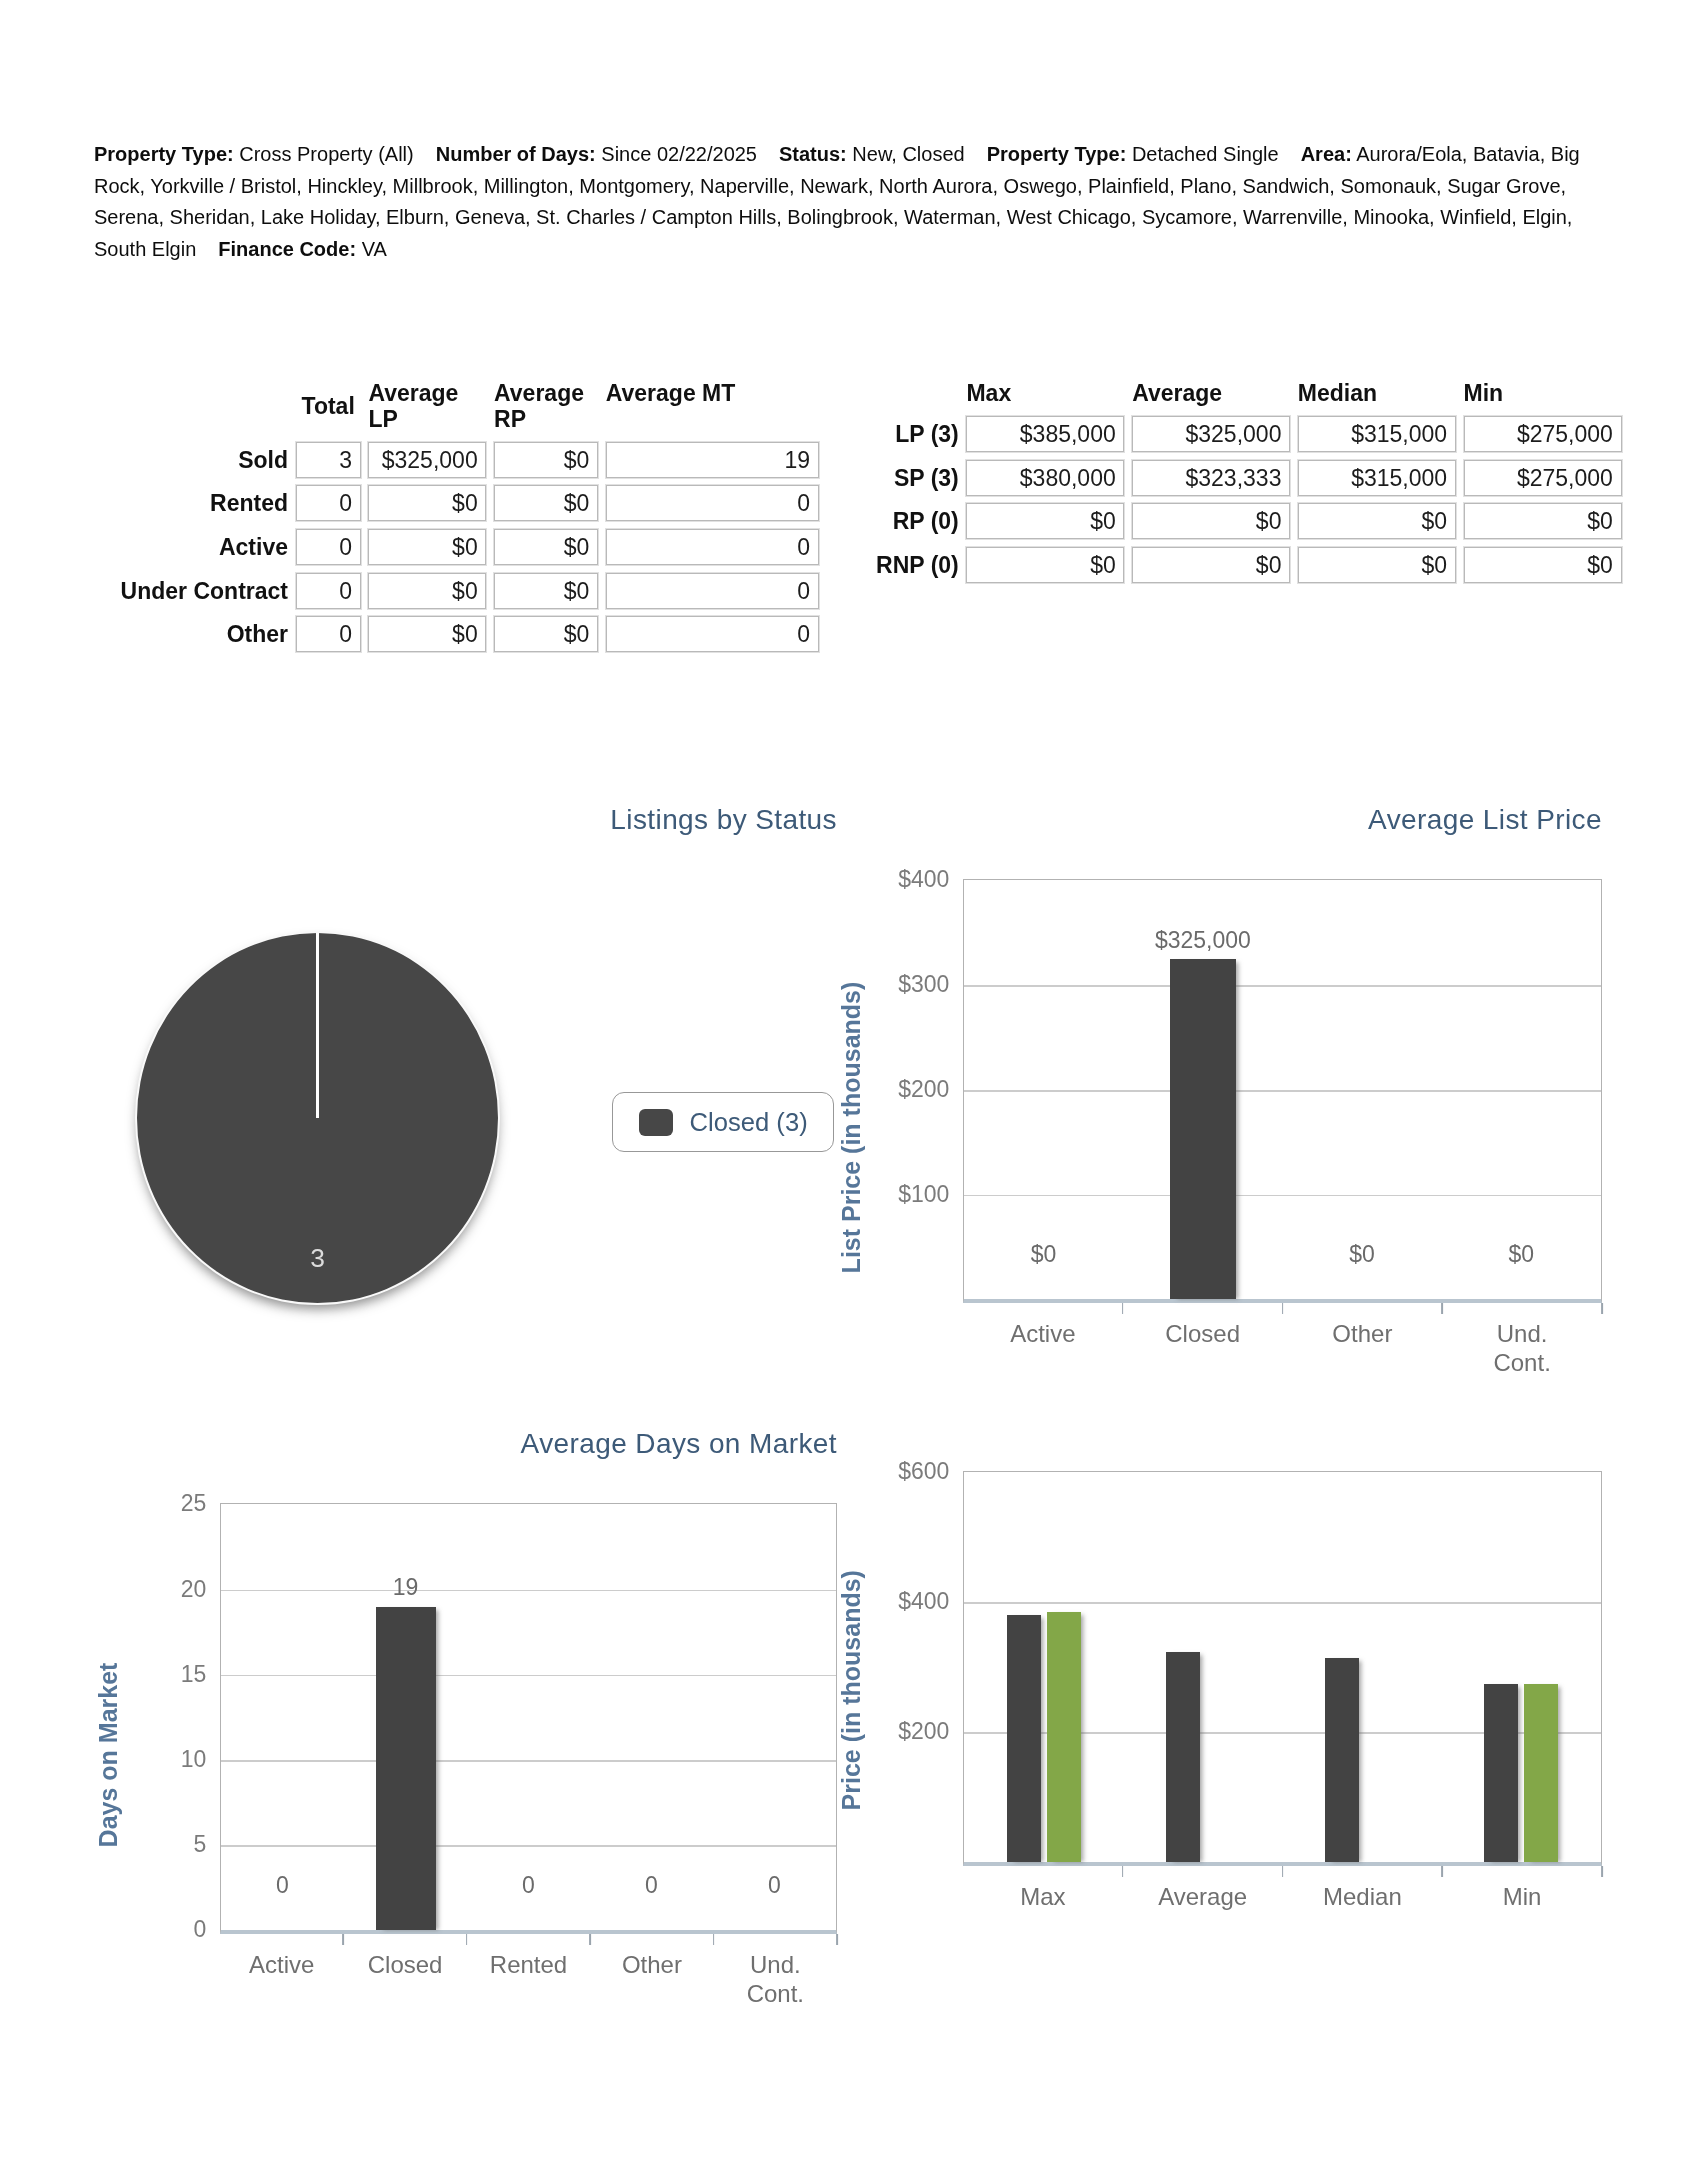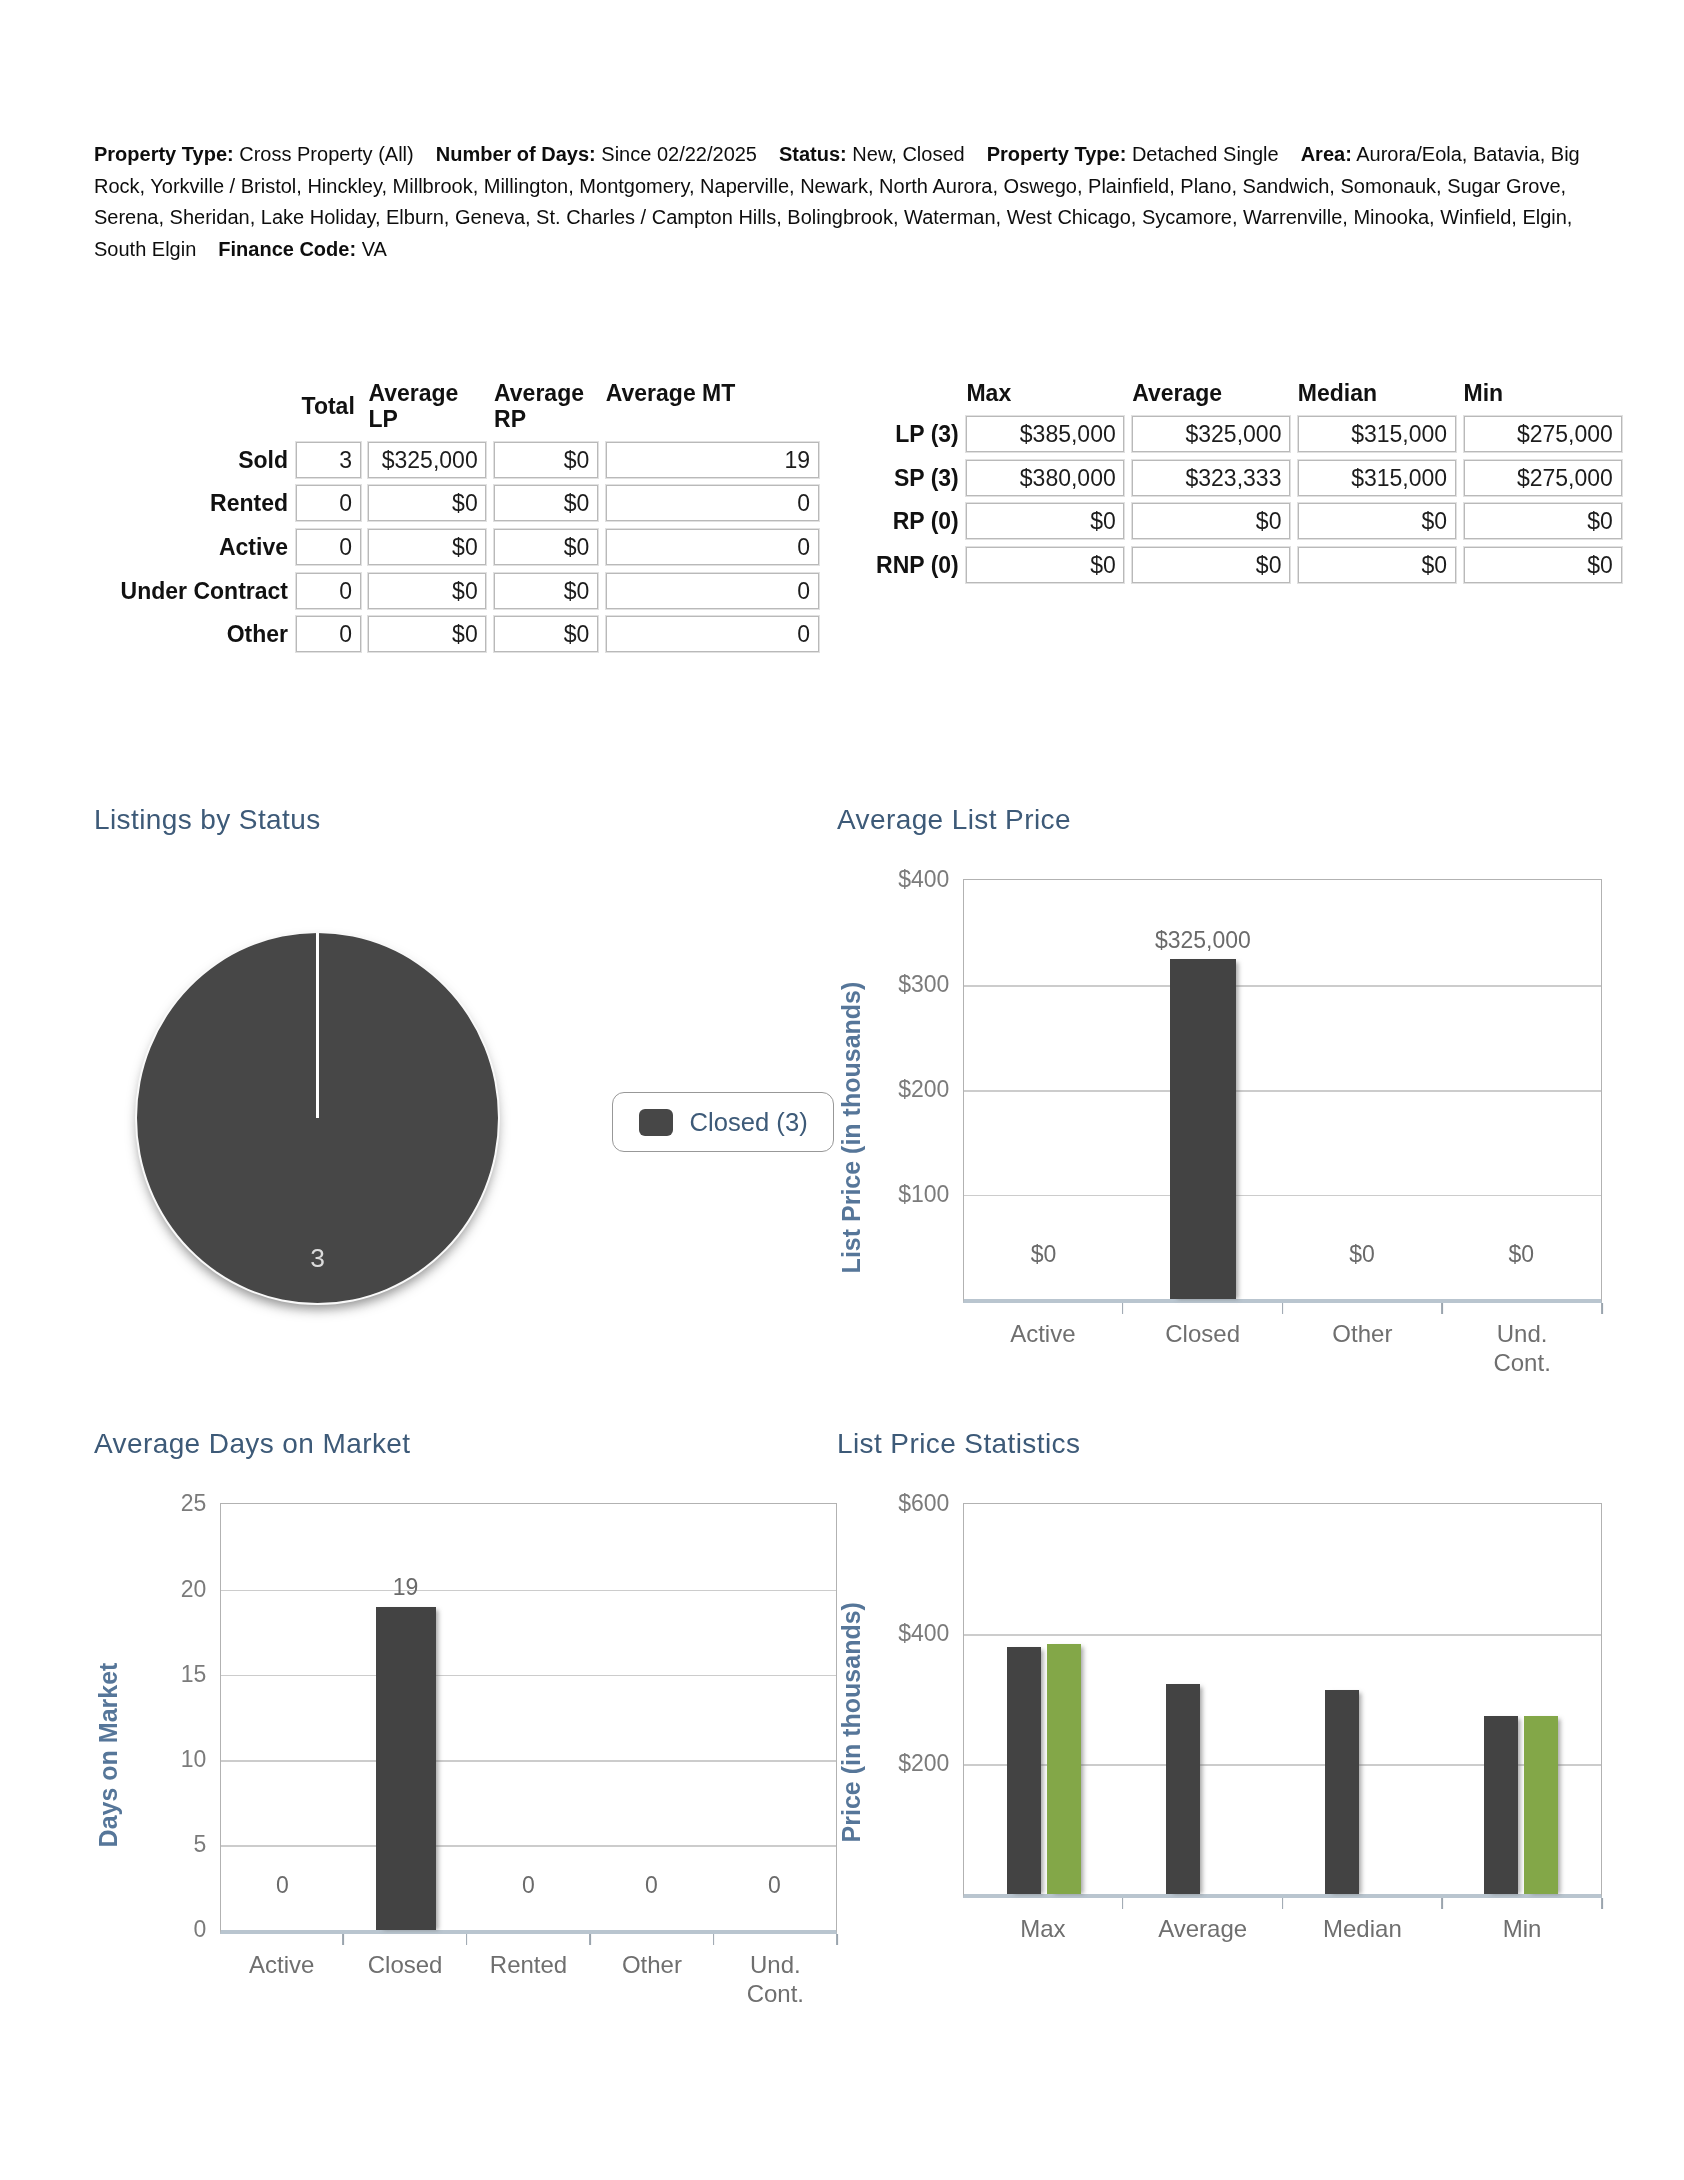--- a/index.html
+++ b/index.html
@@ -19,21 +19,21 @@
   .tbl .hcell{font-weight:bold;align-self:end;line-height:25.6px;padding-bottom:1.7px;}
   .tbl .hcell.ctr{text-align:center;align-self:center;}
   .tbl .hcell.topline{align-self:start;}
   .tbl .rlabel{font-weight:bold;text-align:right;line-height:36px;white-space:nowrap;}
   .tbl .box{height:34px;line-height:34px;background:#fff;border:0.9px solid #b9b9b9;outline:0.9px solid #e1e1e1;text-align:right;padding-right:7.7px;color:#1c1c1c;}
 
   
   .charts{display:grid;grid-template-columns:743px 765px;margin-top:152px;}
   .cell{position:relative;}
   .r1{height:624px;}
-  .chart-title{font-size:28px;color:#3d5a78;text-align:left;font-weight:normal;letter-spacing:0.4px;}
+  .chart-title{font-size:28px;color:#3d5a78;text-align:right;font-weight:normal;letter-spacing:0.4px;}
 
   
   .pie-body{position:relative;height:545px;}
   .pie{position:absolute;left:41px;top:95px;width:361px;height:370px;border-radius:50%;
        border:2.6px solid #f9f9f9;box-shadow:0 6.8px 12px -2.6px rgba(50,50,50,.55);}
   .pie-seam{position:absolute;left:calc(50% - 1.3px);top:0;width:2.6px;height:50%;background:#fff;}
   .pie-val{position:absolute;left:50%;transform:translateX(-50%);bottom:29px;font-size:26.4px;color:#dcdcdc;}
   .pie-legend{position:absolute;left:518px;top:256px;display:flex;align-items:center;gap:17px;
       border:1.7px solid #989898;border-radius:12px;padding:14.5px 25.6px;background:#fff;}
   .pie-legend .sw{width:34px;height:27px;border-radius:6px;}
@@ -270,21 +270,20 @@
             <div class="cat"><span>Closed</span></div>
             <div class="cat"><span>Rented</span></div>
             <div class="cat"><span>Other</span></div>
             <div class="cat wrap2"><span>Und. Cont.</span></div>
           </div>
         </div>
       </div>
     </div>
 
     <div class="cell">
-      <div class="chart-title">List Price Statistics</div>
       <div class="chart-body">
         <div class="y-title">Price (in thousands)</div>
         <div class="y-gutter" style="height:390px">
           <div class="ytick" style="top:0%">$600</div>
           <div class="ytick" style="top:33.33%">$400</div>
           <div class="ytick" style="top:66.67%">$200</div>
         </div>
         <div class="plot-wrap" style="width:535px">
           <div class="plot" style="height:390px">
             <div class="grid" style="top:33.33%"></div>

